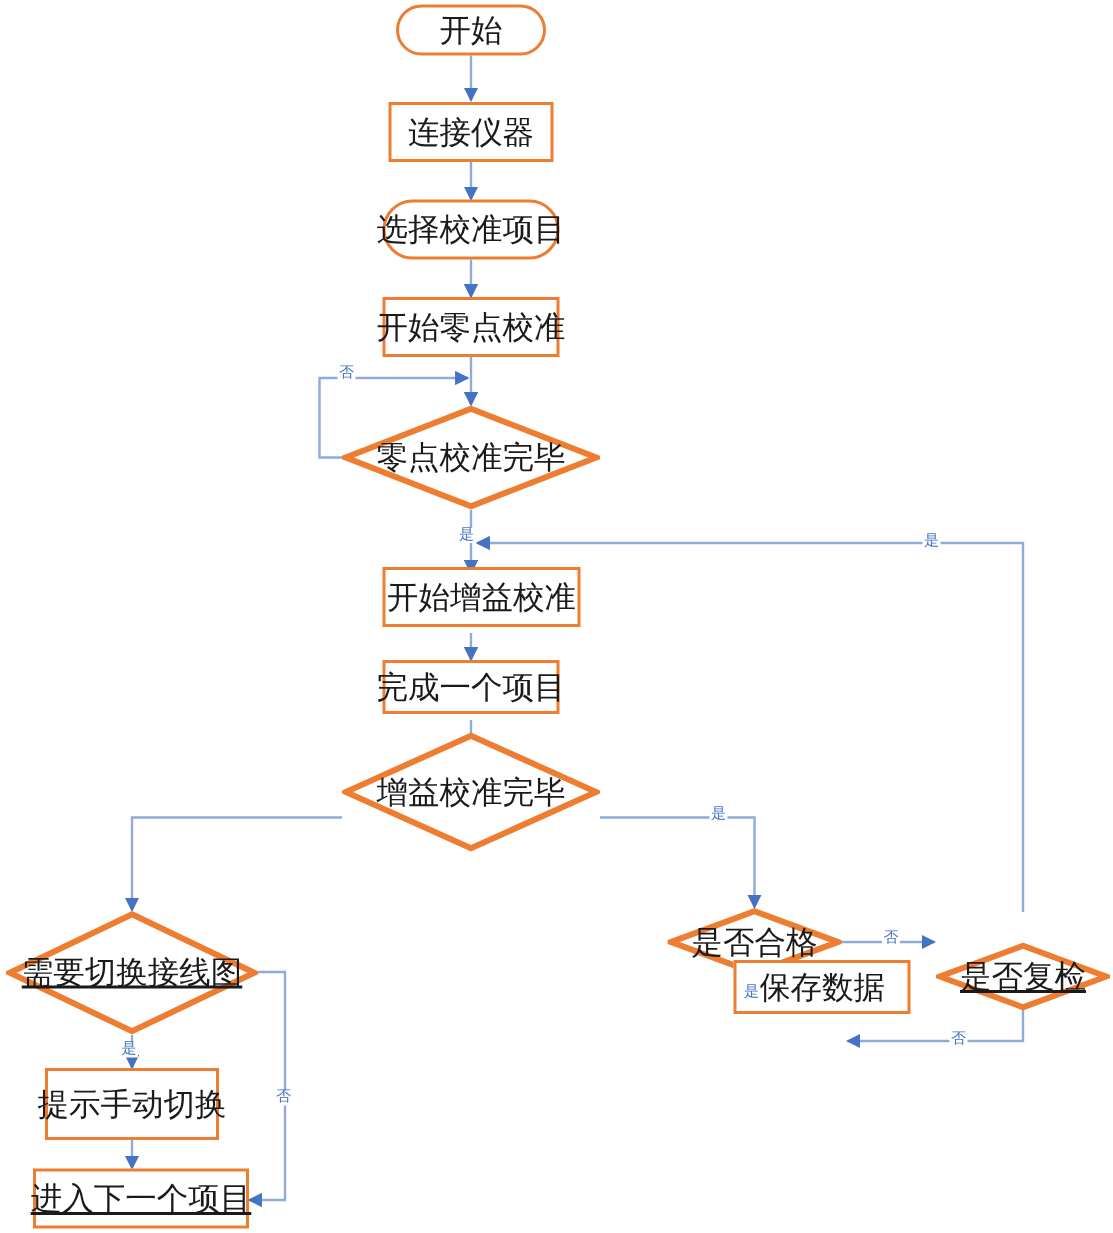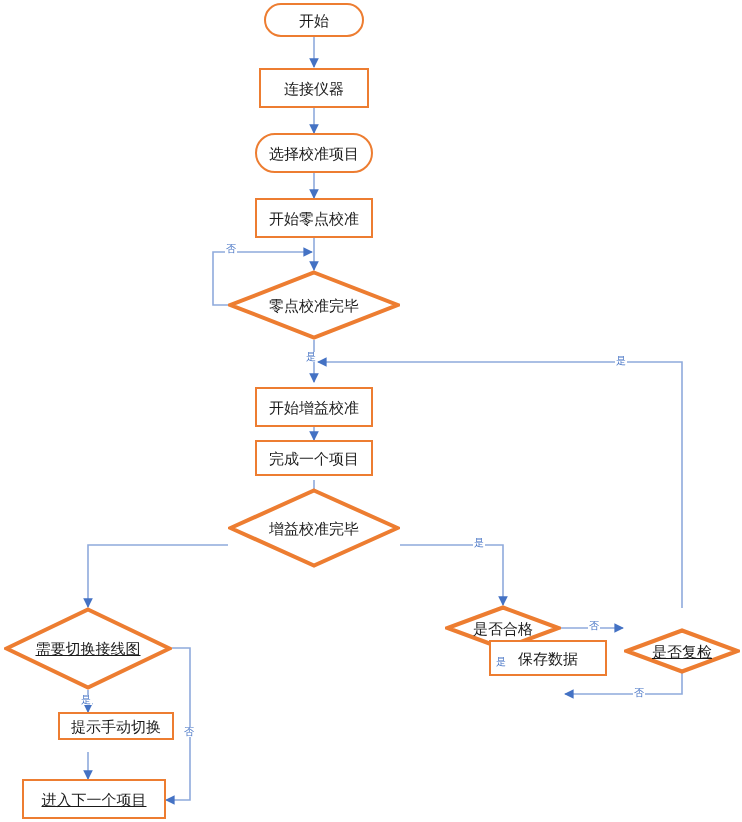--- a/index.html
+++ b/index.html
@@ -24,21 +24,21 @@
     width: 742px;
     height: 822px;
   }
   .node {
     position: absolute;
     box-sizing: border-box;
     display: flex;
     align-items: center;
     justify-content: center;
     color: #1a1a1a;
-    font-size: 15px;
+    font-size: 21px;
     line-height: 1;
     white-space: nowrap;
     z-index: 3;
   }
   .node.process {
     border: 2.5px solid #ED7D31;
     background: #ffffff;
     text-align: right;
   }
   .node.terminator {
@@ -138,21 +138,21 @@
     <span>开始零点校准</span>
   </div>
 
   <div class="node decision" style="left:228px; top:270px; width:172px; height:70px;">
     <svg class="dia-svg" viewBox="0 0 172 70" preserveAspectRatio="none">
       <polygon points="86,2.5 169.5,35 86,67.5 2.5,35" fill="#ffffff" stroke="#ED7D31" stroke-width="4"></polygon>
     </svg>
     <span class="dia-label">零点校准完毕</span>
   </div>
 
-  <div class="node process" style="left:255px; top:387px; width:118px; height:40px;">
+  <div class="node process" style="left:255px; top:378px; width:132px; height:40px;">
     <span>开始增益校准</span>
   </div>
 
   <div class="node process" style="left:255px; top:440px; width:118px; height:36px;">
     <span>完成一个项目</span>
   </div>
 
   <div class="node decision" style="left:228px; top:488px; width:172px; height:80px;">
     <svg class="dia-svg" viewBox="0 0 172 80" preserveAspectRatio="none">
       <polygon points="86,2.5 169.5,40 86,77.5 2.5,40" fill="#ffffff" stroke="#ED7D31" stroke-width="4"></polygon>
@@ -160,21 +160,21 @@
     <span class="dia-label">增益校准完毕</span>
   </div>
 
   <div class="node decision" style="left:4px; top:607px; width:168px; height:83px;text-decoration:underline;">
     <svg class="dia-svg" viewBox="0 0 168 83" preserveAspectRatio="none">
       <polygon points="84,2.5 165.5,41.5 84,80.5 2.5,41.5" fill="#ffffff" stroke="#ED7D31" stroke-width="4"></polygon>
     </svg>
     <span class="dia-label">需要切换接线图</span>
   </div>
 
-  <div class="node process" style="left:30px; top:712px; width:116px; height:28px;margin-left:28px;">
+  <div class="node process" style="left:30px; top:712px; width:116px; height:48px;">
     <span>提示手动切换</span>
   </div>
 
   <div class="node process" style="left:22px; top:779px; width:144px; height:40px;text-decoration:underline;">
     <span>进入下一个项目</span>
   </div>
 
   <div class="node decision" style="left:445px; top:605px; width:116px; height:46px;">
     <svg class="dia-svg" viewBox="0 0 116 46" preserveAspectRatio="none">
       <polygon points="58,2.5 113.5,23 58,43.5 2.5,23" fill="#ffffff" stroke="#ED7D31" stroke-width="4"></polygon>

